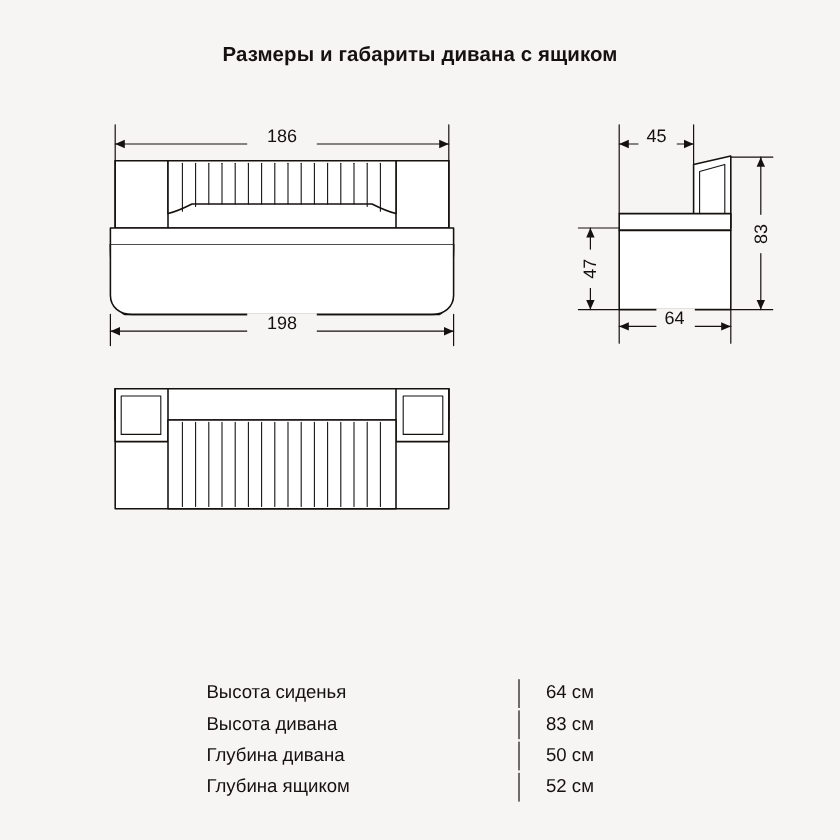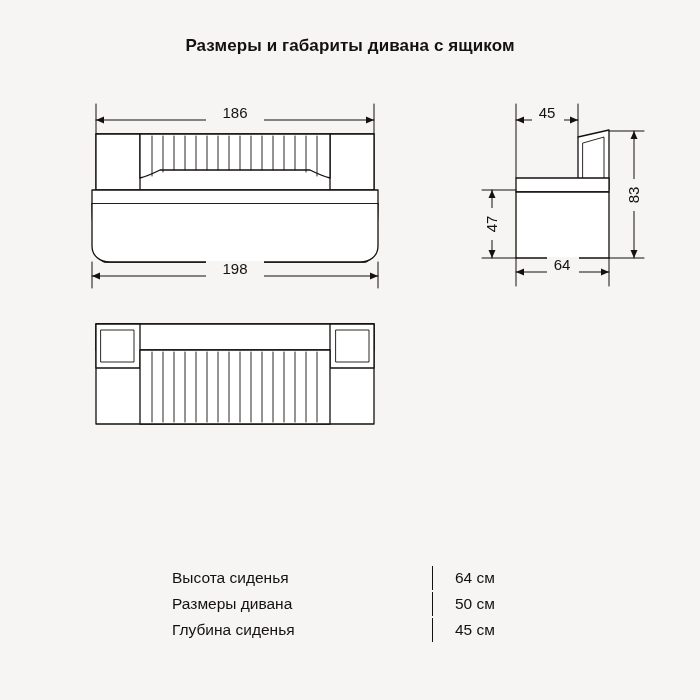--- a/index.html
+++ b/index.html
@@ -230,24 +230,29 @@
     </g>
   </svg>
 
   <div class="spec-list">
     <div class="spec-row">
       <div class="spec-label">Высота сиденья</div>
       <div class="spec-sep"></div>
       <div class="spec-value">64 см</div>
     </div>
     <div class="spec-row">
-      <div class="spec-label">Размеры дивана</div>
+      <div class="spec-label">Высота дивана</div>
+      <div class="spec-sep"></div>
+      <div class="spec-value">83 см</div>
+    </div>
+    <div class="spec-row">
+      <div class="spec-label">Глубина дивана</div>
       <div class="spec-sep"></div>
       <div class="spec-value">50 см</div>
     </div>
     <div class="spec-row">
-      <div class="spec-label">Глубина сиденья</div>
-      <div class="spec-sep"></div>
-      <div class="spec-value">45 см</div>
+      <div class="spec-label">Глубина ящиком</div>
+      <div class="spec-sep"></div>
+      <div class="spec-value">52 см</div>
     </div>
   </div>
 
 </div>
 
 </body></html>

